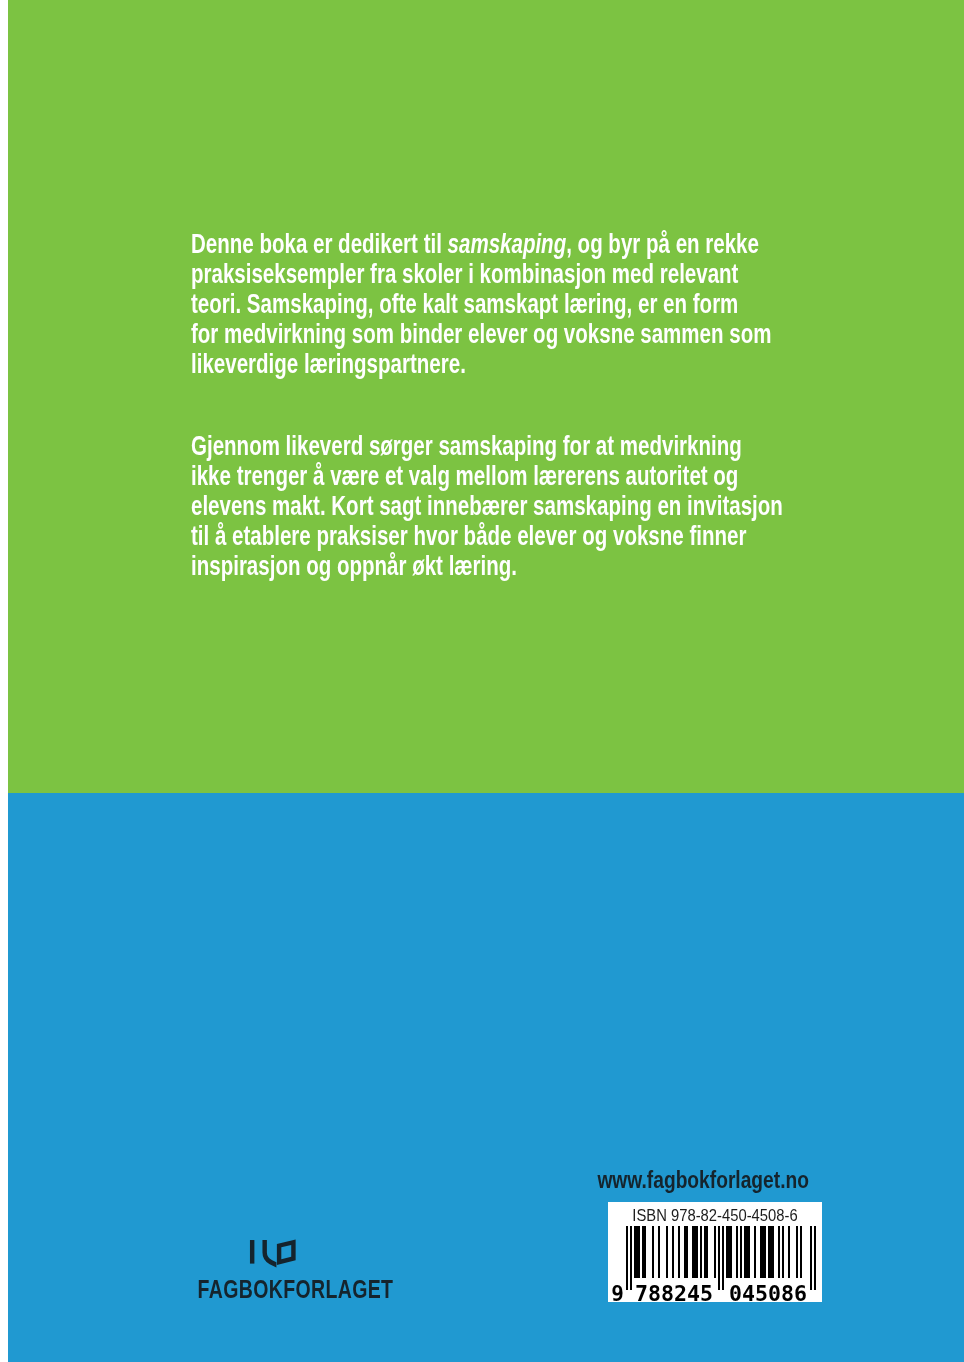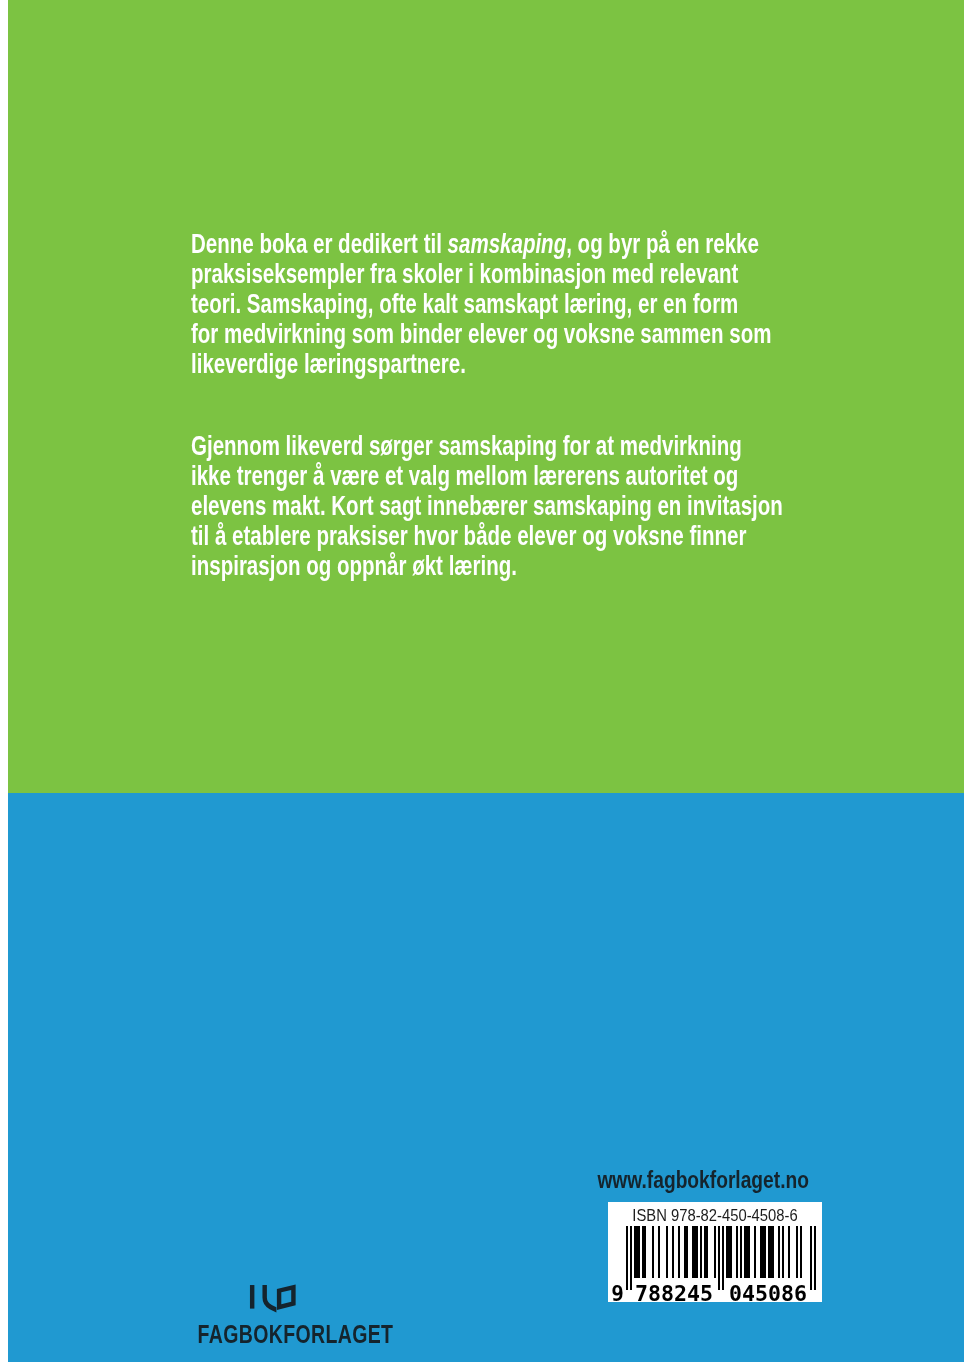--- a/index.html
+++ b/index.html
@@ -18,21 +18,21 @@
   #p2{top:431px;}
   .website{position:absolute;left:564px;top:1166px;width:254px;
         text-align:center;color:var(--dark);font-size:24px;font-weight:700;
         transform:scaleX(0.8);transform-origin:50% 0;white-space:nowrap;}
   .barcode-box{position:absolute;left:600px;top:1202px;width:214px;height:100px;
         background:var(--panel);text-align:center;}
   .isbn-label{margin-top:4px;font-size:17px;line-height:19px;color:#1d1d1d;
         transform:scaleX(0.87);transform-origin:50% 0;white-space:nowrap;
         font-weight:400;}
   .barcode-svg-wrap{margin-top:1px;line-height:0;}
-  .logo{position:absolute;left:164px;top:1282px;width:204px;text-align:left;
+  .logo{position:absolute;left:164px;top:1237px;width:204px;text-align:left;
         color:var(--dark);}
   .logo .wordmark{margin-top:4px;font-size:26px;font-weight:700;
         letter-spacing:.5px;transform:scaleX(0.75);transform-origin:50% 0;
         white-space:nowrap;}
   .book-icon{display:block;margin:0 auto;}
 </style>
 </head>
 <body>
 
 <div class="page">

